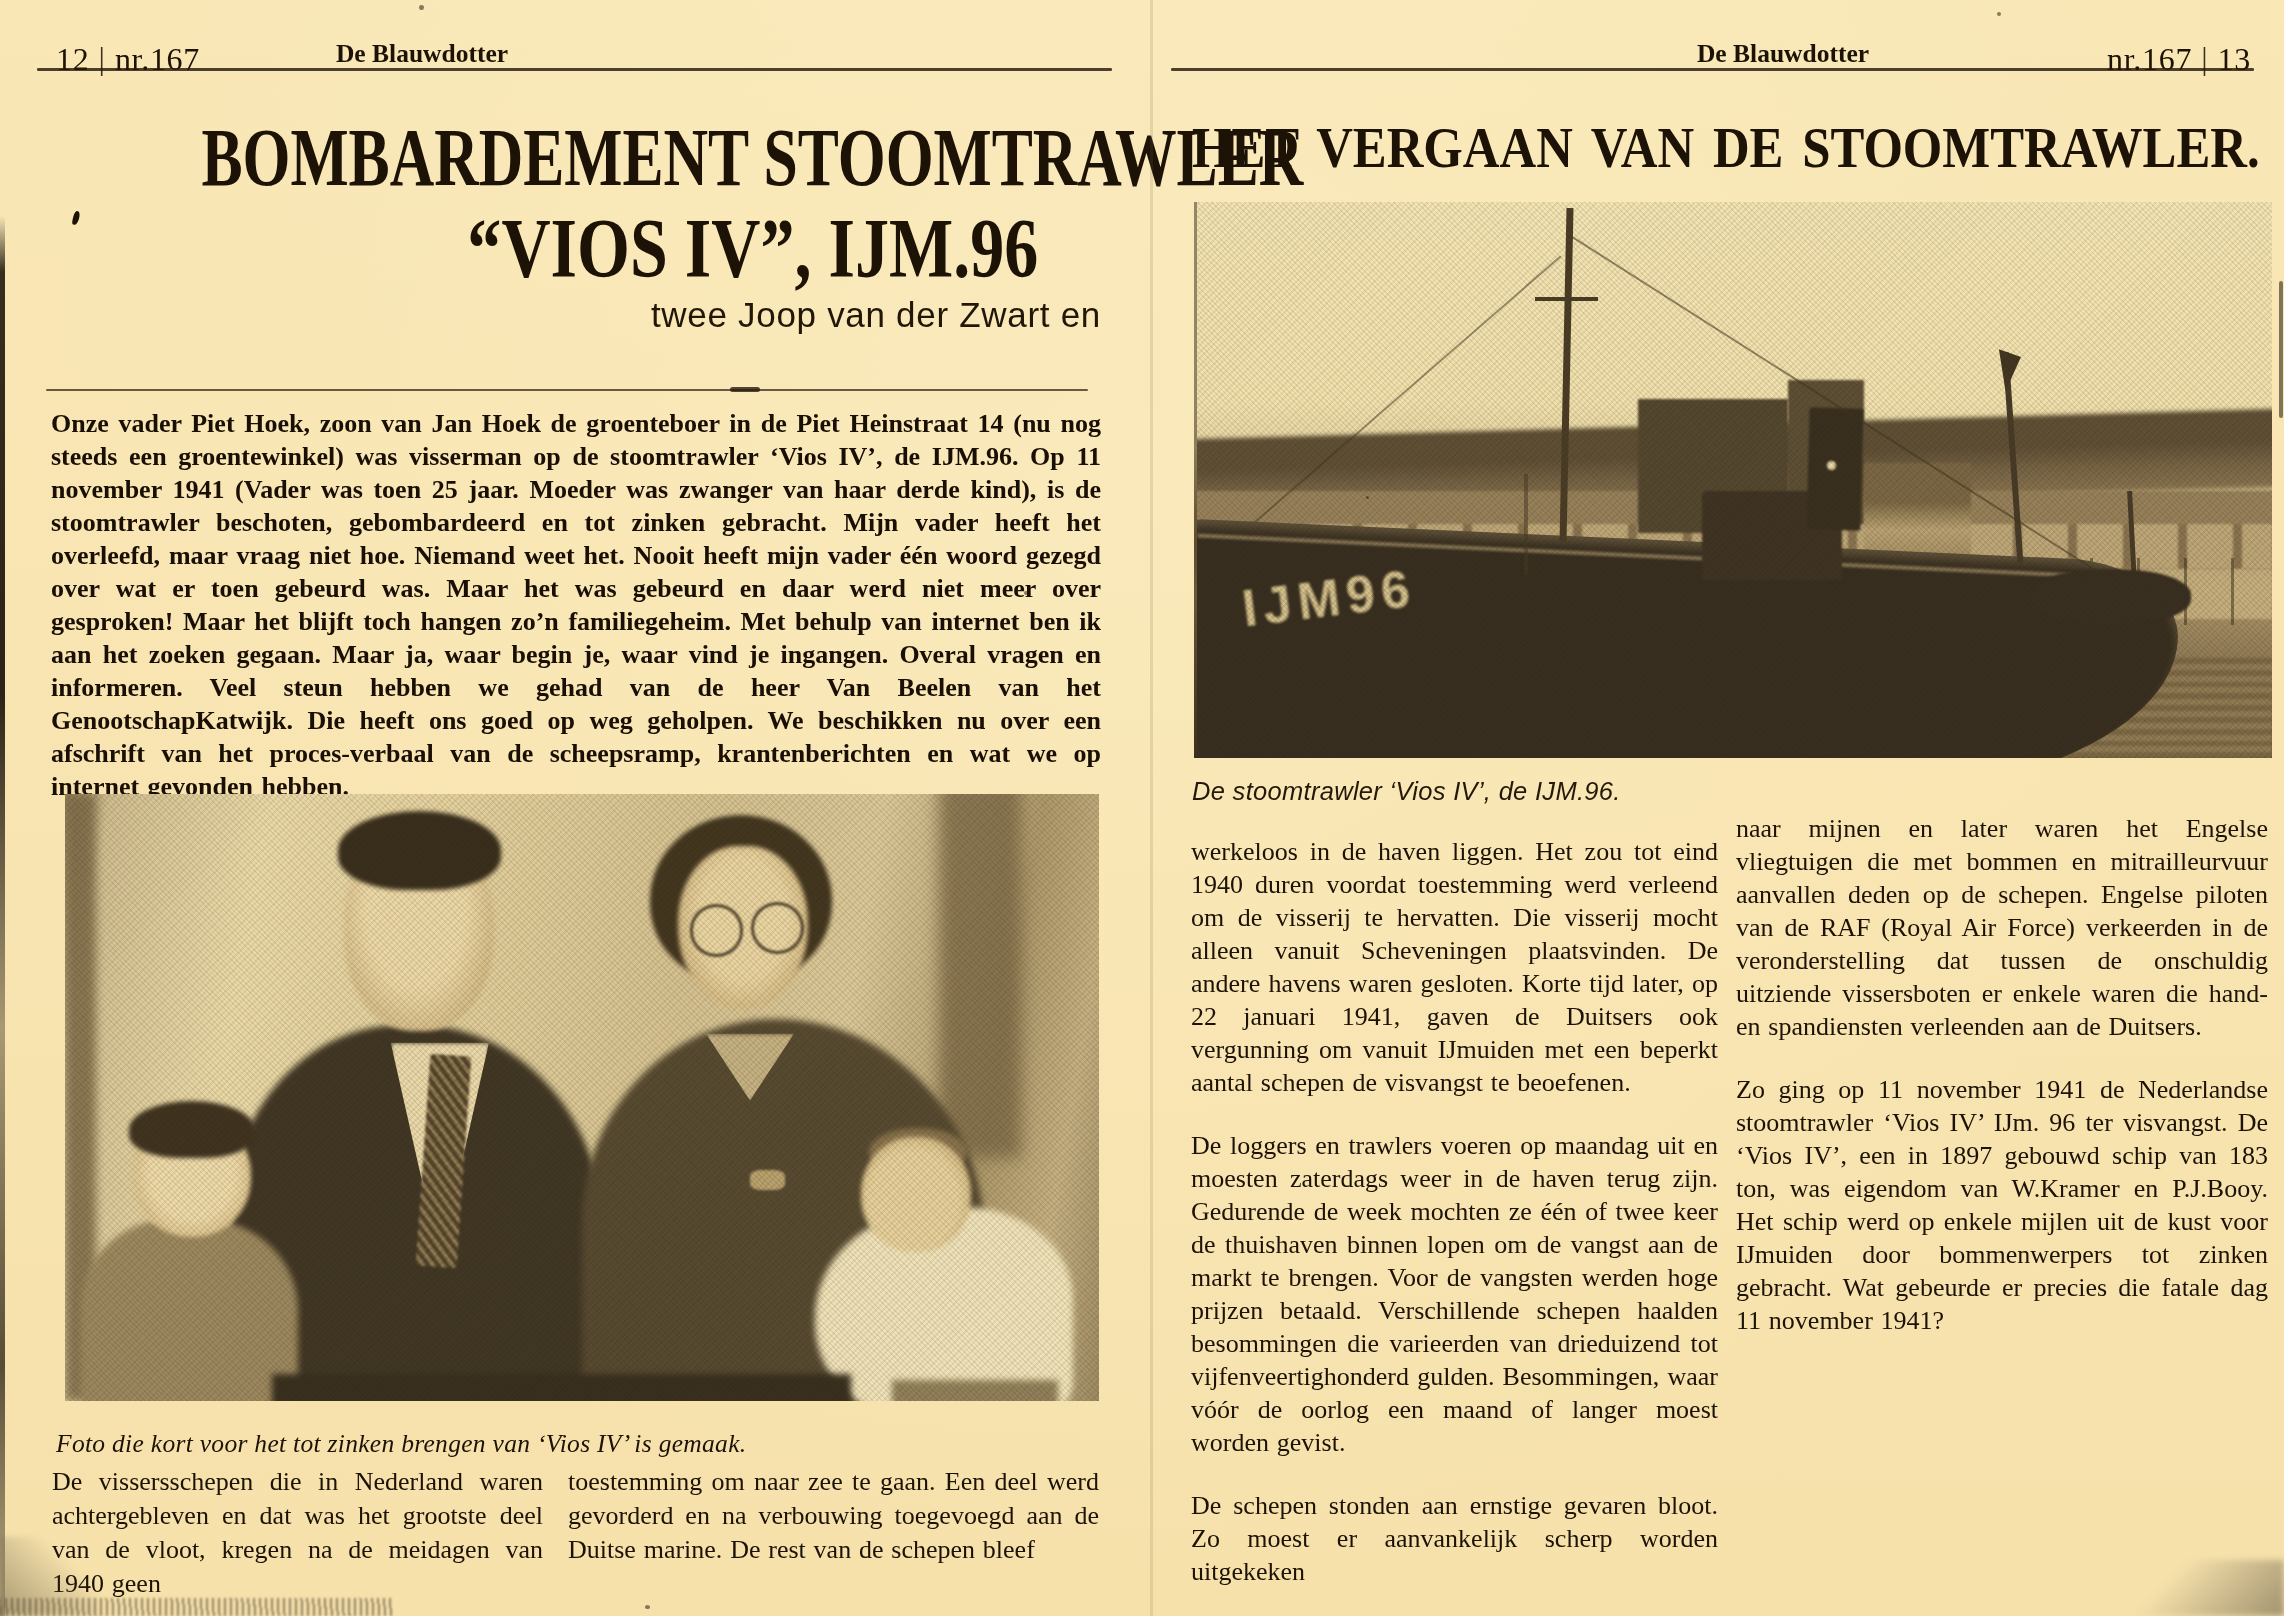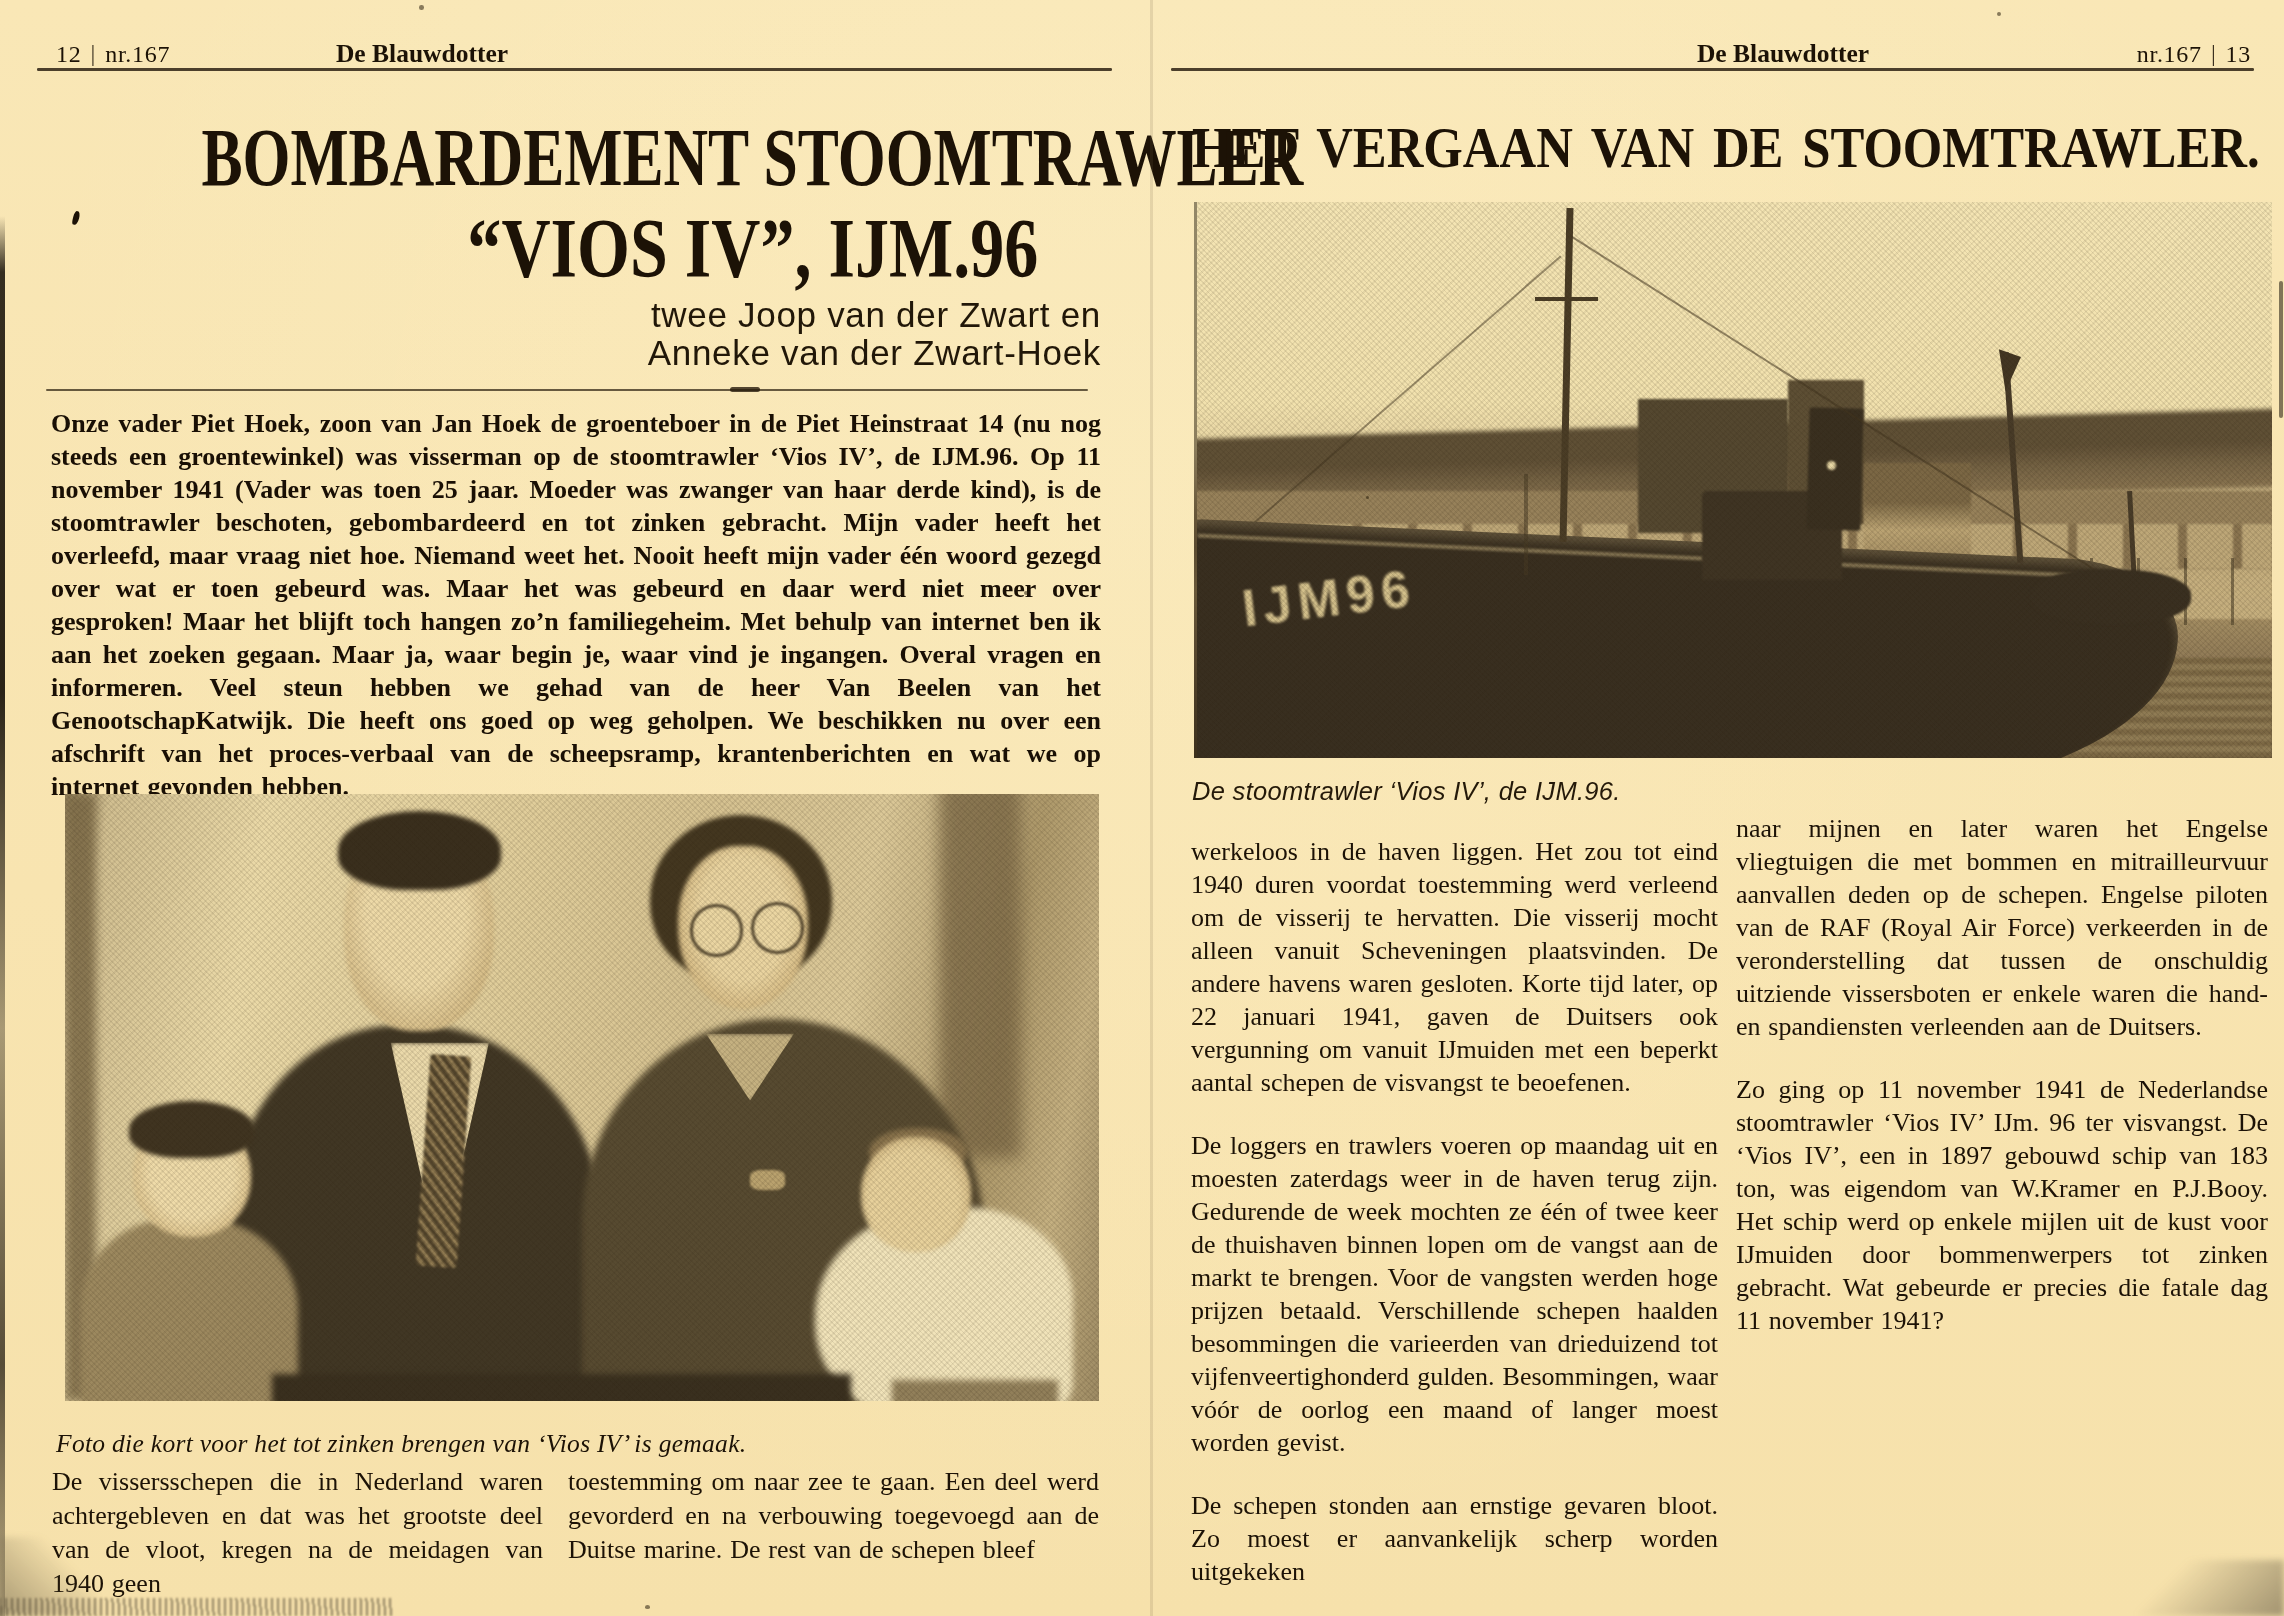--- a/index.html
+++ b/index.html
@@ -7,21 +7,21 @@
   #sheet{
     position:relative; width:2284px; height:1616px; overflow:hidden;
     background:
       radial-gradient(ellipse at 50% 30%, rgba(255,245,210,.25), rgba(0,0,0,0) 70%),
       linear-gradient(180deg,#f9e7b6 0%,#f8e4b0 55%,#f6e1ab 100%);
     color:#1c1206;
     font-family:"Liberation Serif","DejaVu Serif",serif;
   }
   .abs{position:absolute;}
   
-  .hdr-num{font-size:24px; letter-spacing:0.7px;}
+  .hdr-num{font-size:32px; letter-spacing:0.7px;}
   .hdr-sep{display:inline-block; margin:0 9.2px; transform:translateY(-1.3px); opacity:.85;}
   .hdr-mag{font-weight:bold; font-size:25.5px; letter-spacing:0;}
   .hdr-rule{height:2.6px; background:rgba(38,26,12,.82); border-radius:1.3px;}
   
   .title-row{text-align:right; white-space:nowrap;}
   .title-row .tt{
     display:inline-block; font-weight:bold; font-size:79px; line-height:1;
     transform:scaleX(.78) scaleY(1.04); transform-origin:center top; letter-spacing:0;
   }
   .title2 .tt{font-size:81px; transform:scaleX(.84) scaleY(1.04);}
@@ -154,21 +154,20 @@
 
     <div class="abs title-row" style="left:46px;top:116px;width:1047px;">
       <span class="tt">BOMBARDEMENT STOOMTRAWLER</span>
     </div>
     <div class="abs title-row title2" style="left:46px;top:207px;width:1047px;">
       <span class="tt">“VIOS IV”, IJM.96</span>
     </div>
 
     <div class="abs byline" style="left:589px;top:296px;width:512px;">
       <div>twee Joop van der Zwart en</div>
-      <div>Anneke van der Zwart-Hoek</div>
     </div>
     <div class="abs byline-rule" style="left:46px;top:389px;width:1042px;"></div>
     <div class="abs byline-blob" style="left:730px;top:387px;"></div>
 
     <div class="abs intro" style="left:51px;top:407px;width:1050px;">Onze vader Piet Hoek, zoon van Jan Hoek de groenteboer in de Piet Heinstraat 14 (nu nog steeds een groentewinkel) was visserman op de stoomtrawler ‘Vios IV’, de IJM.96. Op 11 november 1941 (Vader was toen 25 jaar. Moeder was zwanger van haar derde kind), is de stoomtrawler beschoten, gebombardeerd en tot zinken gebracht. Mijn vader heeft het overleefd, maar vraag niet hoe. Niemand weet het. Nooit heeft mijn vader één woord gezegd over wat er toen gebeurd was. Maar het was gebeurd en daar werd niet meer over gesproken! Maar het blijft toch hangen zo’n familiegeheim. Met behulp van internet ben ik aan het zoeken gegaan. Maar ja, waar begin je, waar vind je ingangen. Overal vragen en informeren. Veel steun hebben we gehad van de heer Van Beelen van het GenootschapKatwijk. Die heeft ons goed op weg geholpen. We beschikken nu over een afschrift van het proces-verbaal van de scheepsramp, krantenberichten en wat we op internet gevonden hebben.</div>
 
     <div class="abs photo photo-family grain" style="left:65px;top:794px;width:1034px;height:607px;">
       <div class="fp-leftstrip"></div>
       <div class="fp-rightband"></div>
       <div class="fp-man-suit"></div>

